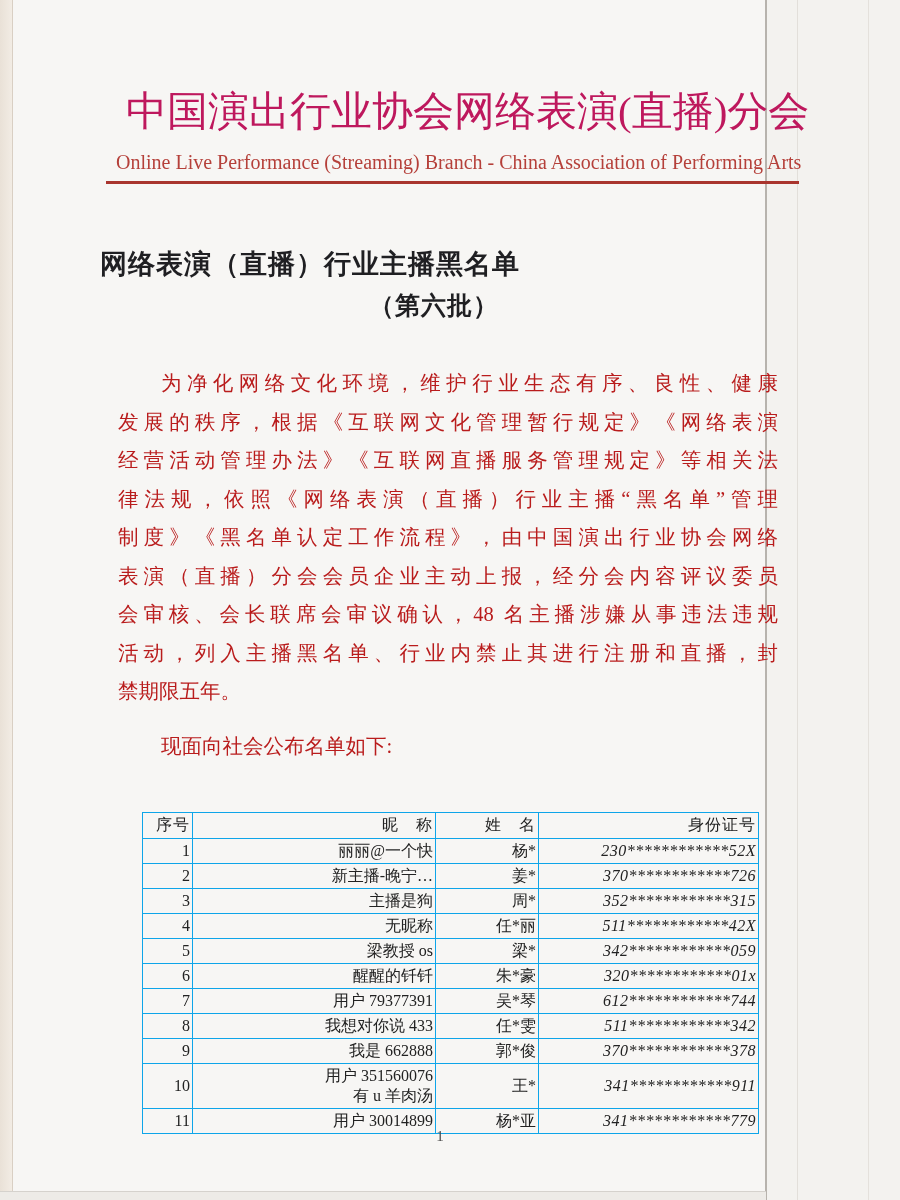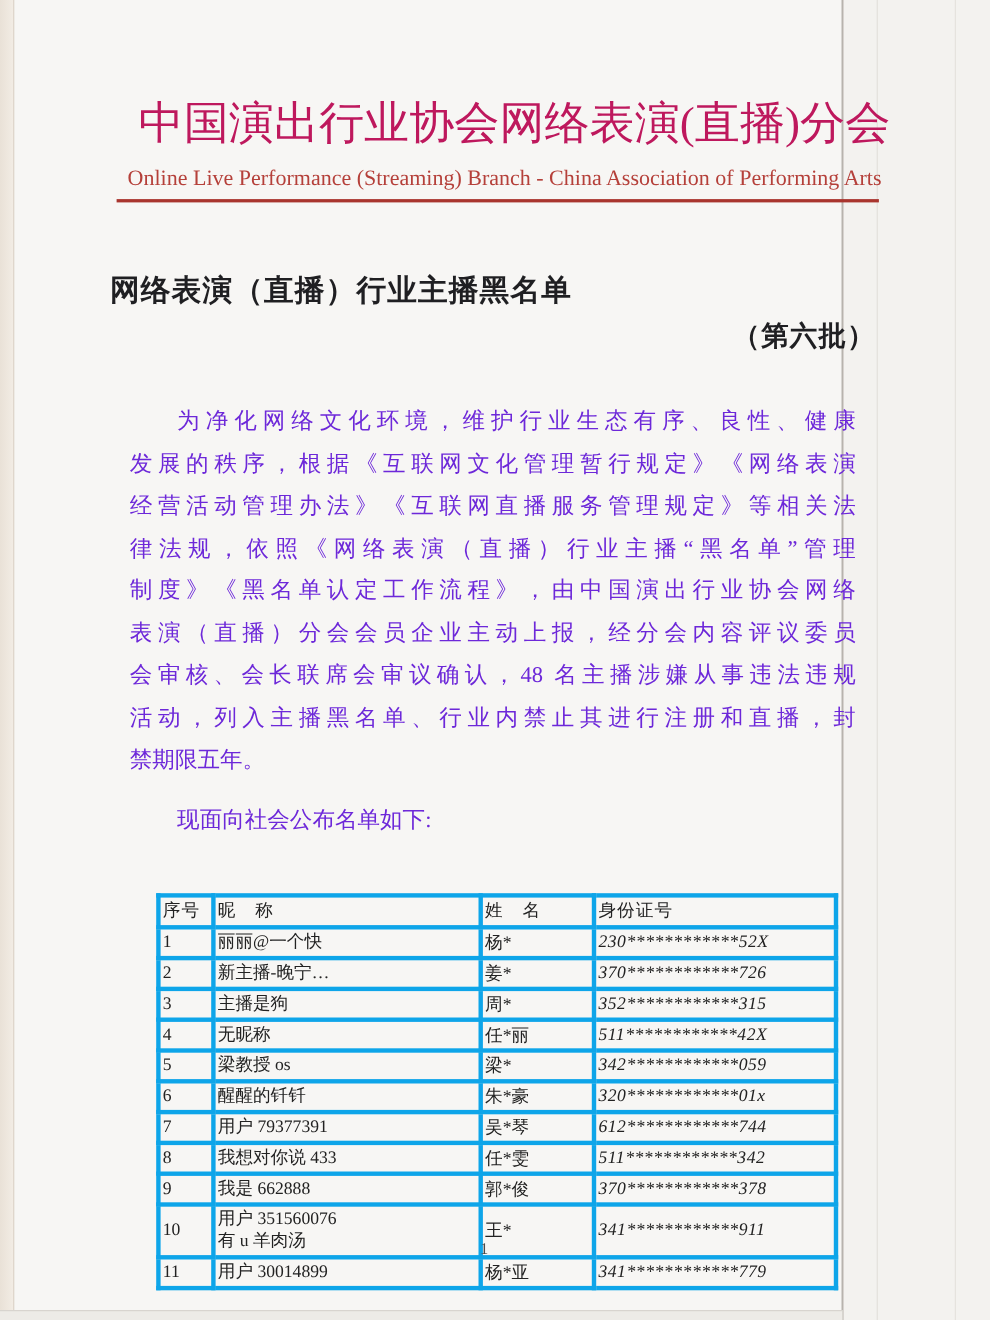--- a/index.html
+++ b/index.html
@@ -19,37 +19,37 @@
   
   .cn-title{position:absolute;left:126px;top:84px;width:648px;white-space:nowrap;
     font-size:41px;letter-spacing:0px;color:#be185d;font-weight:500;}
   .en-title{position:absolute;left:116px;top:151px;width:690px;white-space:nowrap;
     font-size:20px;color:#b5403a;}
   .red-rule{position:absolute;left:106px;top:181px;width:693px;height:3px;background:#a9352e;}
 
   
   .doc-title{position:absolute;left:100px;top:246px;width:700px;
     font-size:27px;font-weight:bold;color:#1f1f22;letter-spacing:1px;}
-  .doc-subtitle{position:absolute;left:96px;top:289px;width:700px;text-align:right;
+  .doc-subtitle{position:absolute;left:84px;top:289px;width:700px;text-align:center;
     font-size:25px;font-weight:bold;color:#1f1f22;letter-spacing:1px;}
 
   
   .body-text{position:absolute;left:118px;top:364px;width:660px;
-    font-size:20.5px;color:#6d28d9;}
+    font-size:20.5px;color:#b91c1c;}
   .body-line{height:38.5px;line-height:38.5px;white-space:nowrap;}
   .body-line.stretch{white-space:normal;text-align:justify;text-align-last:justify;
     text-justify:inter-character;overflow:hidden;}
   .body-line.indent{text-indent:43px;}
   .announce{height:38.5px;line-height:38.5px;text-indent:43px;margin-top:16px;}
 
   
   .blacklist{position:absolute;left:142px;top:812px;}
   table{border-collapse:collapse;table-layout:fixed;width:616px;
     font-size:16px;color:#222;background:transparent;}
-  th,td{border:4px solid #0ea5e9;text-align:left;font-weight:normal;
+  th,td{border:1px solid #0ea5e9;text-align:right;font-weight:normal;
     padding:0 2px;overflow:hidden;}
   th{height:25px;letter-spacing:1px;}
   td{height:24px;}
   td.nick{white-space:pre-line;line-height:20px;margin-left:44px;}
   td.idnum{letter-spacing:0.5px;font-style:italic;}
   tr.tall td{height:44px;}
 
   .page-number{position:absolute;left:0;top:1128px;width:880px;text-align:center;
     font-size:15px;color:#4a4a4a;}
 </style>

